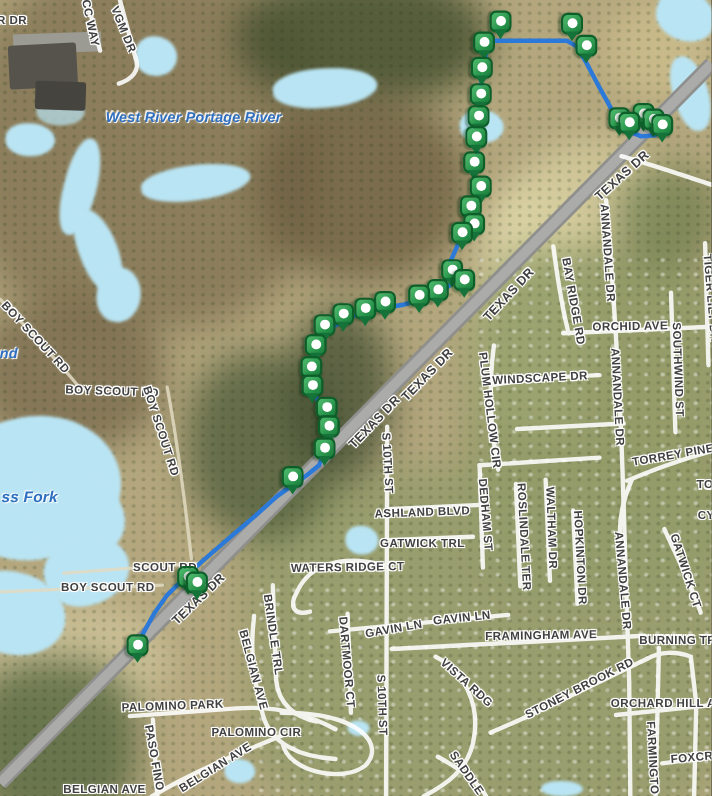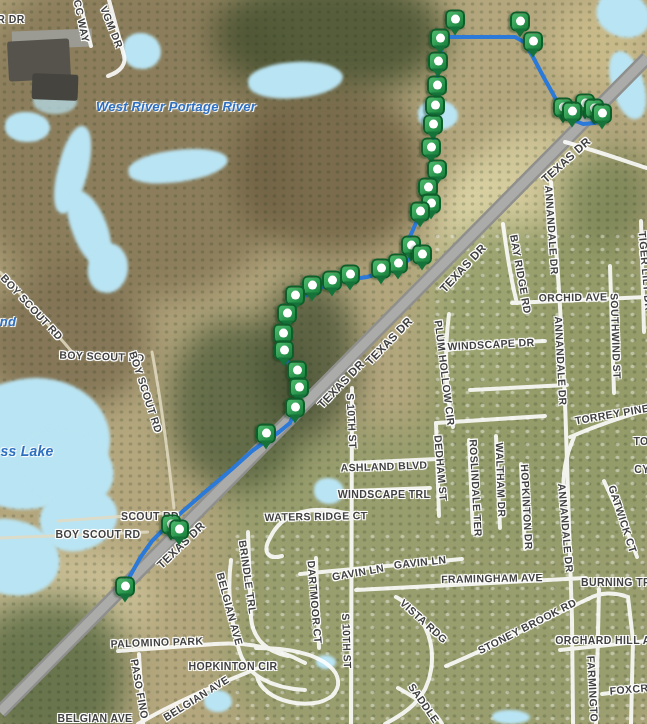--- a/index.html
+++ b/index.html
@@ -164,32 +164,32 @@
 
   <div id="labels">
       <span class="lbl" style="left: 11px; top: 19px; transform: translate(-50%, -50%) rotate(0deg);">R DR</span>
       <span class="lbl" style="left: 82px; top: 21px; transform: translate(-50%, -50%) rotate(78deg);">CC WAY</span>
       <span class="lbl" style="left: 112px; top: 27px; transform: translate(-50%, -50%) rotate(68deg);">VGM DR</span>
       <span class="lbl water" style="left: 176px; top: 106px; transform: translate(-50%, -50%) rotate(0deg);">West River Portage River</span>
       <span class="lbl" style="left: 32px; top: 307px; transform: translate(-50%, -50%) rotate(47deg);">BOY SCOUT RD</span>
       <span class="lbl water" style="left: 8px; top: 321px; transform: translate(-50%, -50%) rotate(0deg);">nd</span>
       <span class="lbl" style="left: 102px; top: 356px; transform: translate(-50%, -50%) rotate(2deg);">BOY SCOUT RD</span>
       <span class="lbl" style="left: 146px; top: 392px; transform: translate(-50%, -50%) rotate(72deg);">BOY SCOUT RD</span>
-      <span class="lbl water" style="font-size: 14px; left: 27px; top: 451px; transform: translate(-50%, -50%) rotate(0deg);">ss Lake</span>
+      <span class="lbl water" style="font-size: 14px; left: 27px; top: 451px; transform: translate(-50%, -50%) rotate(0deg);">ss Fork</span>
       <span class="lbl" style="left: 150px; top: 516px; transform: translate(-50%, -50%) rotate(0deg);">SCOUT RD</span>
       <span class="lbl" style="left: 98px; top: 534px; transform: translate(-50%, -50%) rotate(0deg);">BOY SCOUT RD</span>
       <span class="lbl" style="font-size: 11.5px; left: 181px; top: 545px; transform: translate(-50%, -50%) rotate(-44deg);">TEXAS DR</span>
       <span class="lbl" style="font-size: 11.5px; left: 341px; top: 384px; transform: translate(-50%, -50%) rotate(-46deg);">TEXAS DR</span>
       <span class="lbl" style="font-size: 11.5px; left: 389px; top: 341px; transform: translate(-50%, -50%) rotate(-46deg);">TEXAS DR</span>
       <span class="lbl" style="font-size: 11.5px; left: 463px; top: 268px; transform: translate(-50%, -50%) rotate(-47deg);">TEXAS DR</span>
       <span class="lbl" style="font-size: 11.5px; left: 566px; top: 160px; transform: translate(-50%, -50%) rotate(-42deg);">TEXAS DR</span>
       <span class="lbl" style="left: 352px; top: 421px; transform: translate(-50%, -50%) rotate(87deg);">S 10TH ST</span>
       <span class="lbl" style="left: 347px; top: 641px; transform: translate(-50%, -50%) rotate(88deg);">S 10TH ST</span>
       <span class="lbl" style="left: 384px; top: 466px; transform: translate(-50%, -50%) rotate(-2deg);">ASHLAND BLVD</span>
-      <span class="lbl" style="left: 384px; top: 494px; transform: translate(-50%, -50%) rotate(0deg);">WINDSCAPE TRL</span>
+      <span class="lbl" style="left: 384px; top: 494px; transform: translate(-50%, -50%) rotate(0deg);">GATWICK TRL</span>
       <span class="lbl" style="left: 316px; top: 516px; transform: translate(-50%, -50%) rotate(-1deg);">WATERS RIDGE CT</span>
       <span class="lbl" style="left: 441px; top: 468px; transform: translate(-50%, -50%) rotate(85deg);">DEDHAM ST</span>
       <span class="lbl" style="left: 445px; top: 373px; transform: translate(-50%, -50%) rotate(83deg);">PLUM HOLLOW CIR</span>
       <span class="lbl" style="left: 491px; top: 344px; transform: translate(-50%, -50%) rotate(-3deg);">WINDSCAPE DR</span>
       <span class="lbl" style="left: 573px; top: 297px; transform: translate(-50%, -50%) rotate(-1deg);">ORCHID AVE</span>
       <span class="lbl" style="left: 521px; top: 274px; transform: translate(-50%, -50%) rotate(80deg);">BAY RIDGE RD</span>
       <span class="lbl" style="left: 552px; top: 230px; transform: translate(-50%, -50%) rotate(86deg);">ANNANDALE DR</span>
       <span class="lbl" style="left: 561px; top: 361px; transform: translate(-50%, -50%) rotate(87deg);">ANNANDALE DR</span>
       <span class="lbl" style="left: 566px; top: 528px; transform: translate(-50%, -50%) rotate(85deg);">ANNANDALE DR</span>
       <span class="lbl" style="left: 616px; top: 336px; transform: translate(-50%, -50%) rotate(88deg);">SOUTHWIND ST</span>
@@ -211,21 +211,21 @@
       <span class="lbl" style="left: 593px; top: 689px; transform: translate(-50%, -50%) rotate(87deg);">FARMINGTO</span>
       <span class="lbl" style="left: 629px; top: 689px; transform: translate(-50%, -50%) rotate(-5deg);">FOXCR</span>
       <span class="lbl" style="left: 424px; top: 703px; transform: translate(-50%, -50%) rotate(55deg);">SADDLE</span>
       <span class="lbl" style="left: 315px; top: 602px; transform: translate(-50%, -50%) rotate(85deg);">DARTMOOR CT</span>
       <span class="lbl" style="left: 248px; top: 577px; transform: translate(-50%, -50%) rotate(82deg);">BRINDLE TRL</span>
       <span class="lbl" style="left: 230px; top: 609px; transform: translate(-50%, -50%) rotate(75deg);">BELGIAN AVE</span>
       <span class="lbl" style="left: 196px; top: 698px; transform: translate(-50%, -50%) rotate(-32deg);">BELGIAN AVE</span>
       <span class="lbl" style="left: 95px; top: 718px; transform: translate(-50%, -50%) rotate(0deg);">BELGIAN AVE</span>
       <span class="lbl" style="left: 140px; top: 689px; transform: translate(-50%, -50%) rotate(80deg);">PASO FINO</span>
       <span class="lbl" style="left: 157px; top: 642px; transform: translate(-50%, -50%) rotate(-2deg);">PALOMINO PARK</span>
-      <span class="lbl" style="left: 233px; top: 666px; transform: translate(-50%, -50%) rotate(0deg);">HOPKINTON CIR</span>
+      <span class="lbl" style="left: 233px; top: 666px; transform: translate(-50%, -50%) rotate(0deg);">PALOMINO CIR</span>
     </div>
   <div id="pins">
       <div class="pin" style="left: 455px; top: 22px; z-index: 122;"></div>
       <div class="pin" style="left: 440px; top: 41px; z-index: 141;"></div>
       <div class="pin" style="left: 520px; top: 24px; z-index: 124;"></div>
       <div class="pin" style="left: 533px; top: 44px; z-index: 144;"></div>
       <div class="pin" style="left: 563px; top: 110px; z-index: 210;"></div>
       <div class="pin" style="left: 572px; top: 114px; z-index: 214;"></div>
       <div class="pin" style="left: 585px; top: 106px; z-index: 206;"></div>
       <div class="pin" style="left: 594px; top: 111px; z-index: 211;"></div>

